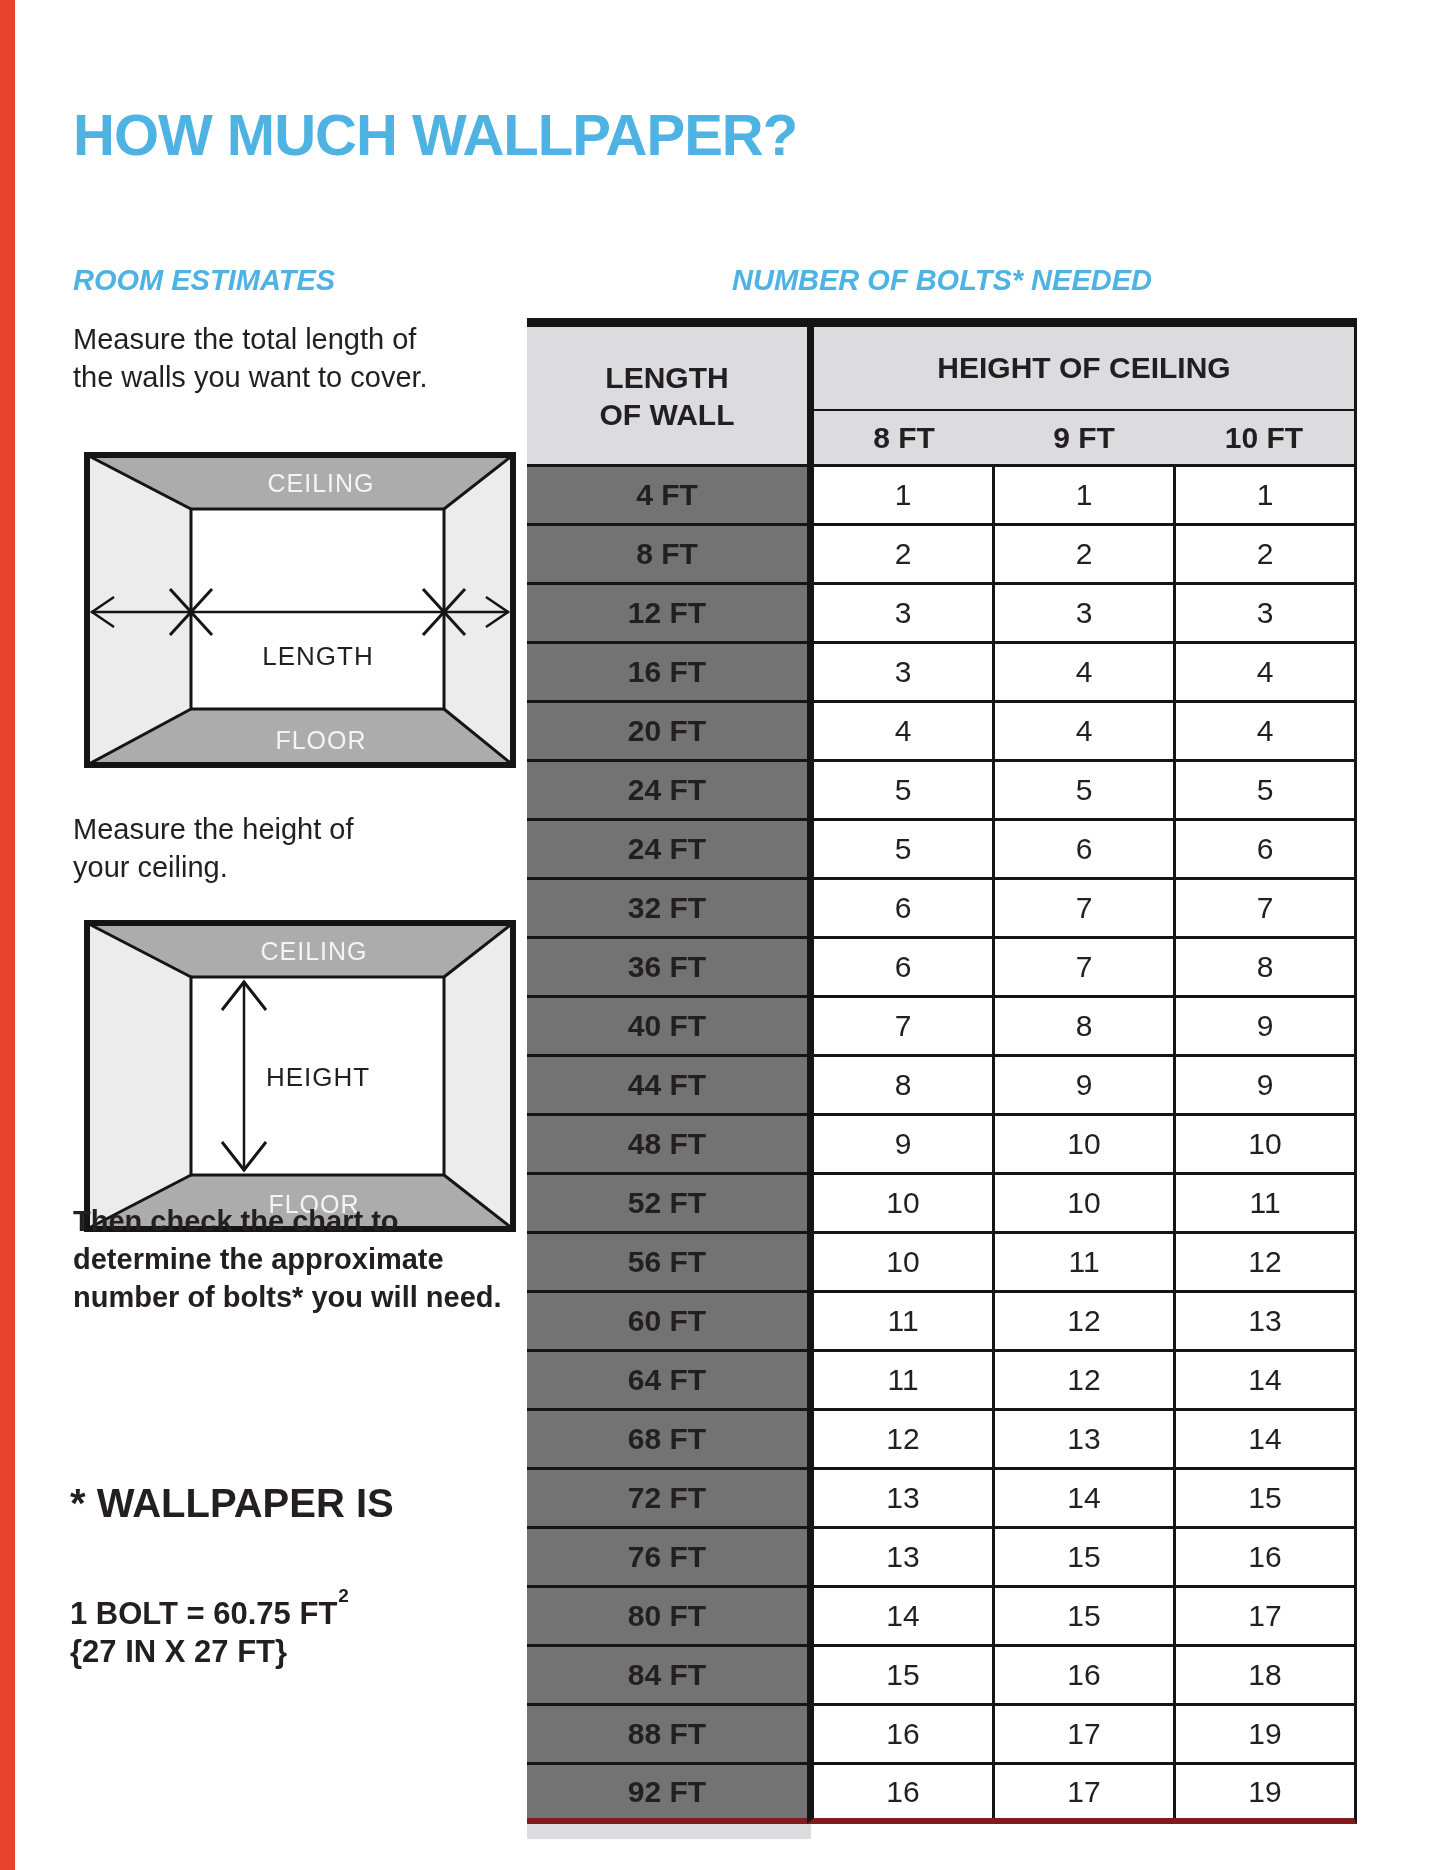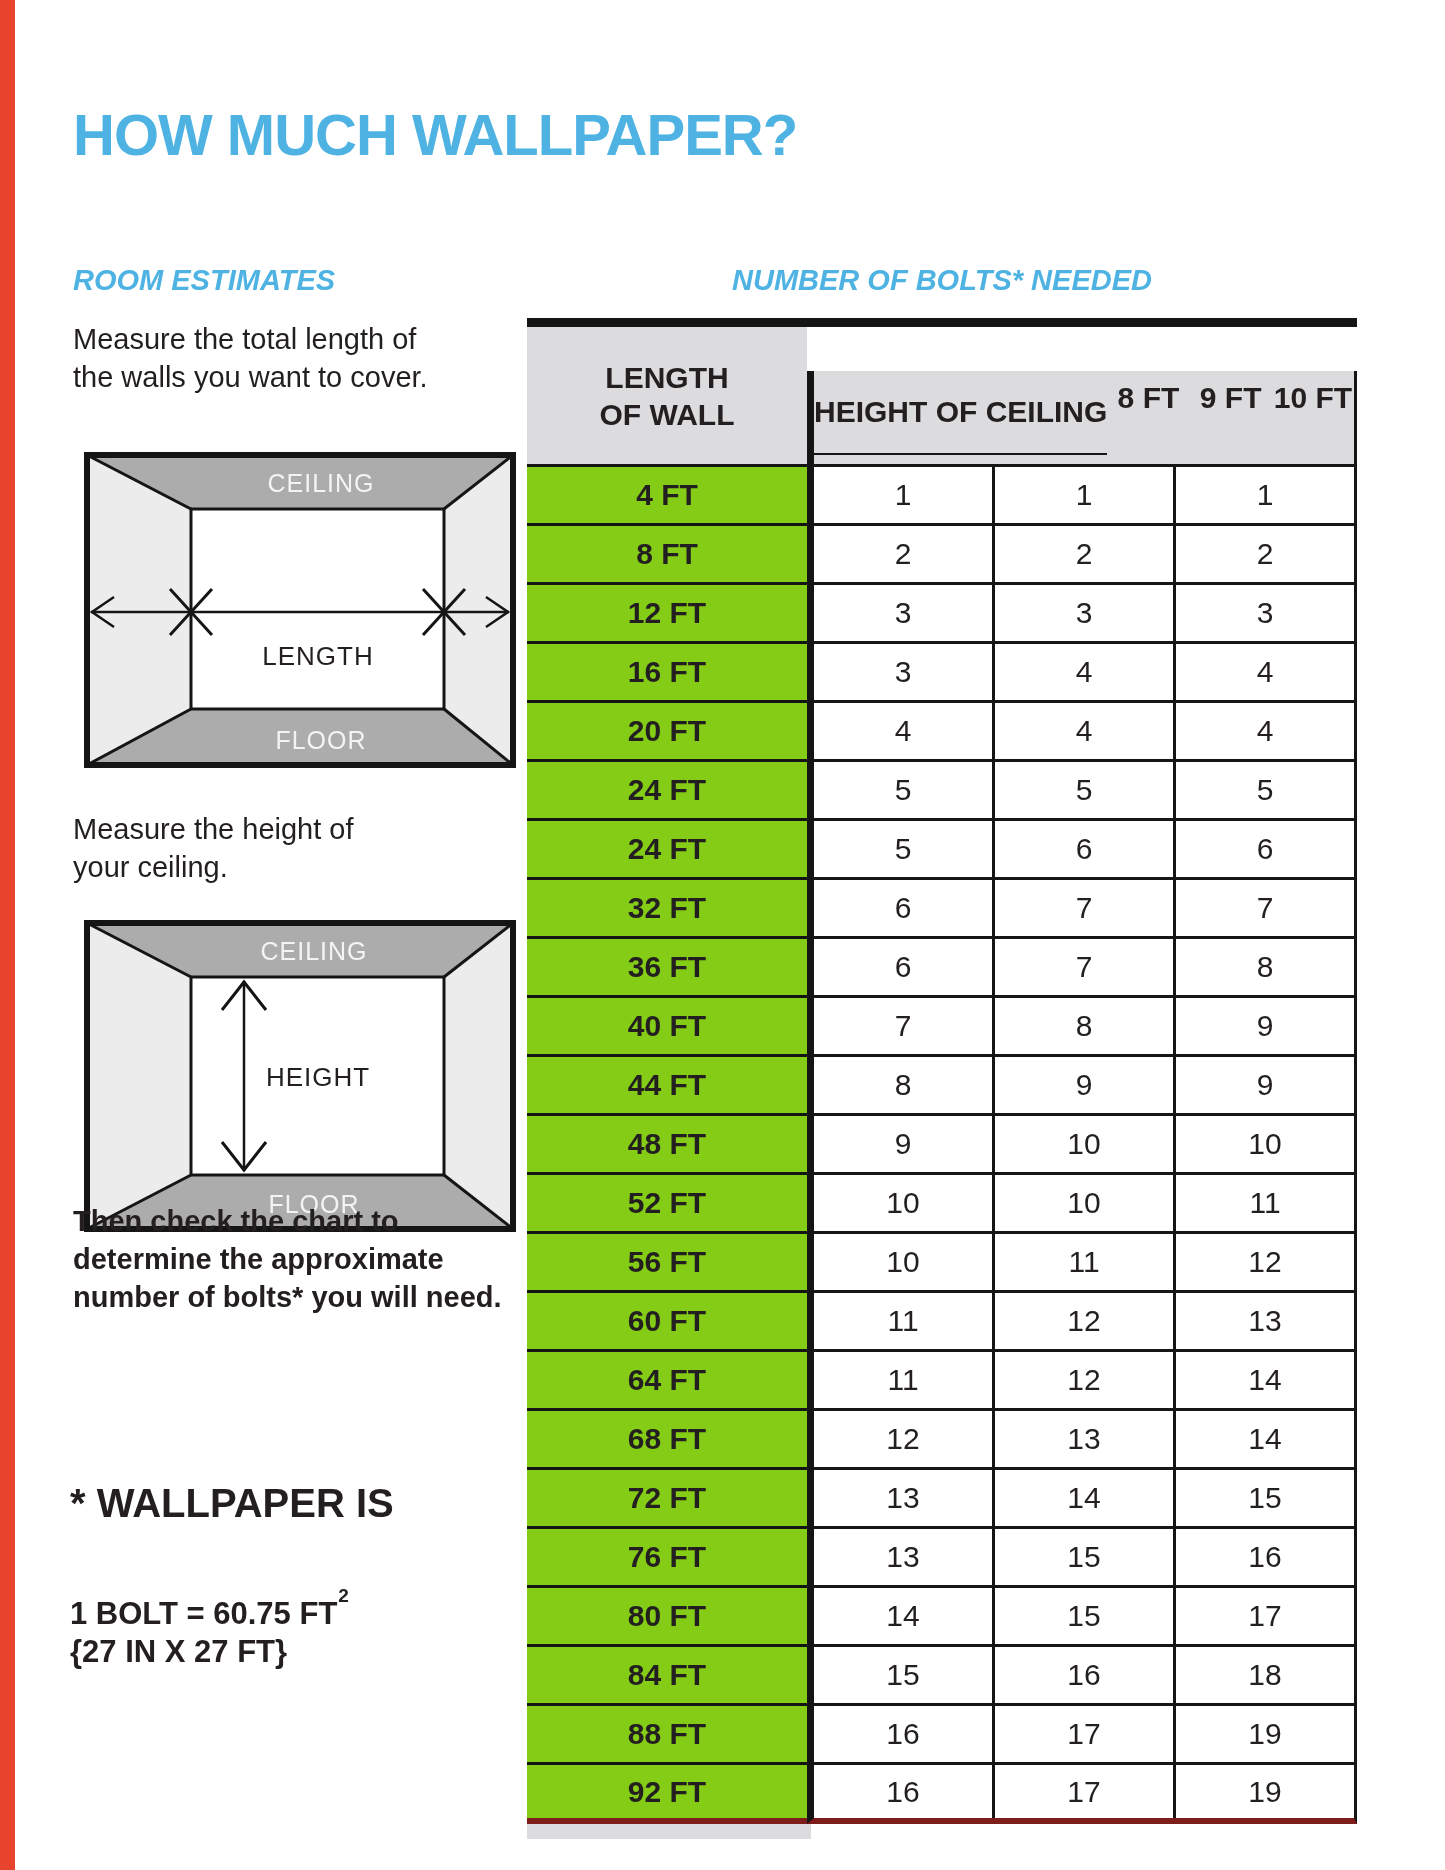--- a/index.html
+++ b/index.html
@@ -30,31 +30,31 @@
   
   .nb-table{position:absolute;left:527px;top:318px;width:830px;border-top:9px solid #151515;}
   .thead{display:flex;}
   .th-label{
     width:280px;height:137px;background:#dcdcde;border-bottom:3px solid #151515;
     display:flex;flex-direction:column;justify-content:center;align-items:center;
     font-weight:bold;font-size:30px;line-height:37px;text-align:center;
   }
   .th-data{
     flex:1;background:#dcdcde;border-left:7px solid #151515;border-right:3px solid #151515;
-    border-bottom:3px solid #151515;display:flex;flex-direction:row;margin-top:44px;
+    border-bottom:3px solid #151515;display:flex;flex-direction:column;
   }
   .th-group{
     height:82px;display:flex;align-items:center;justify-content:center;
     font-weight:bold;font-size:30px;border-bottom:2px solid #151515;
   }
   .th-cols{display:flex;height:53px;flex:1;}
   .th-col{flex:1;display:flex;align-items:center;justify-content:center;font-weight:bold;font-size:30px;}
   .t-row{display:flex;height:59px;}
   .t-label{
-    width:280px;background:#84cc16;border-bottom:3px solid #151515;
+    width:280px;background:#737373;border-bottom:3px solid #151515;
     display:flex;align-items:center;justify-content:center;font-weight:bold;font-size:30px;
   }
   .t-data{
     flex:1;display:flex;background:#ffffff;border-left:7px solid #151515;
     border-right:3px solid #151515;border-bottom:3px solid #151515;
   }
   .t-cell{flex:1;display:flex;align-items:center;justify-content:center;font-size:30px;}
   .t-cell + .t-cell{border-left:3px solid #151515;}
   .t-row:last-child .t-label,
   .t-row:last-child .t-data{border-bottom:6px solid #7f1d1d;}

